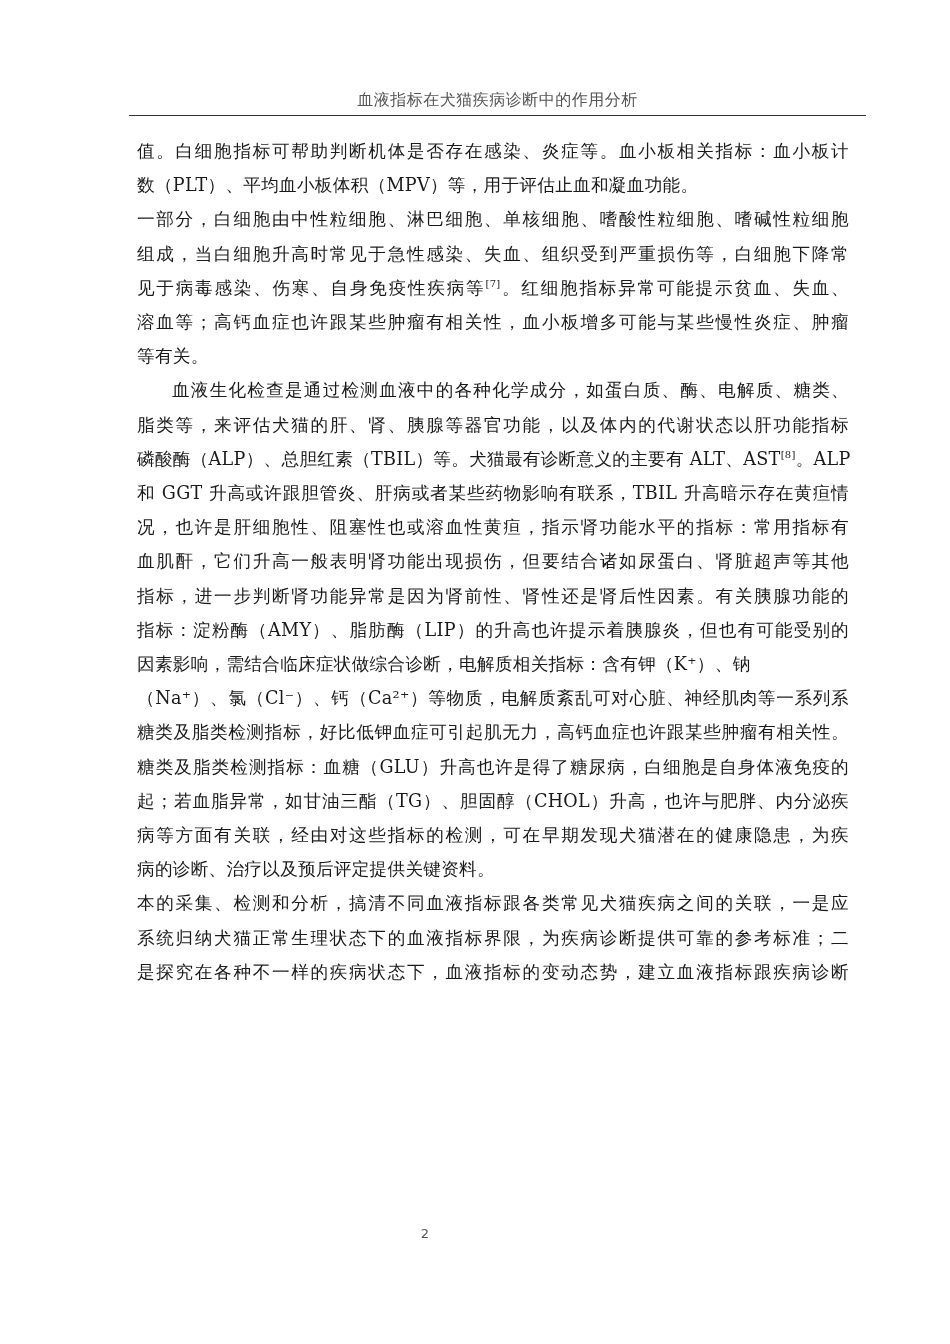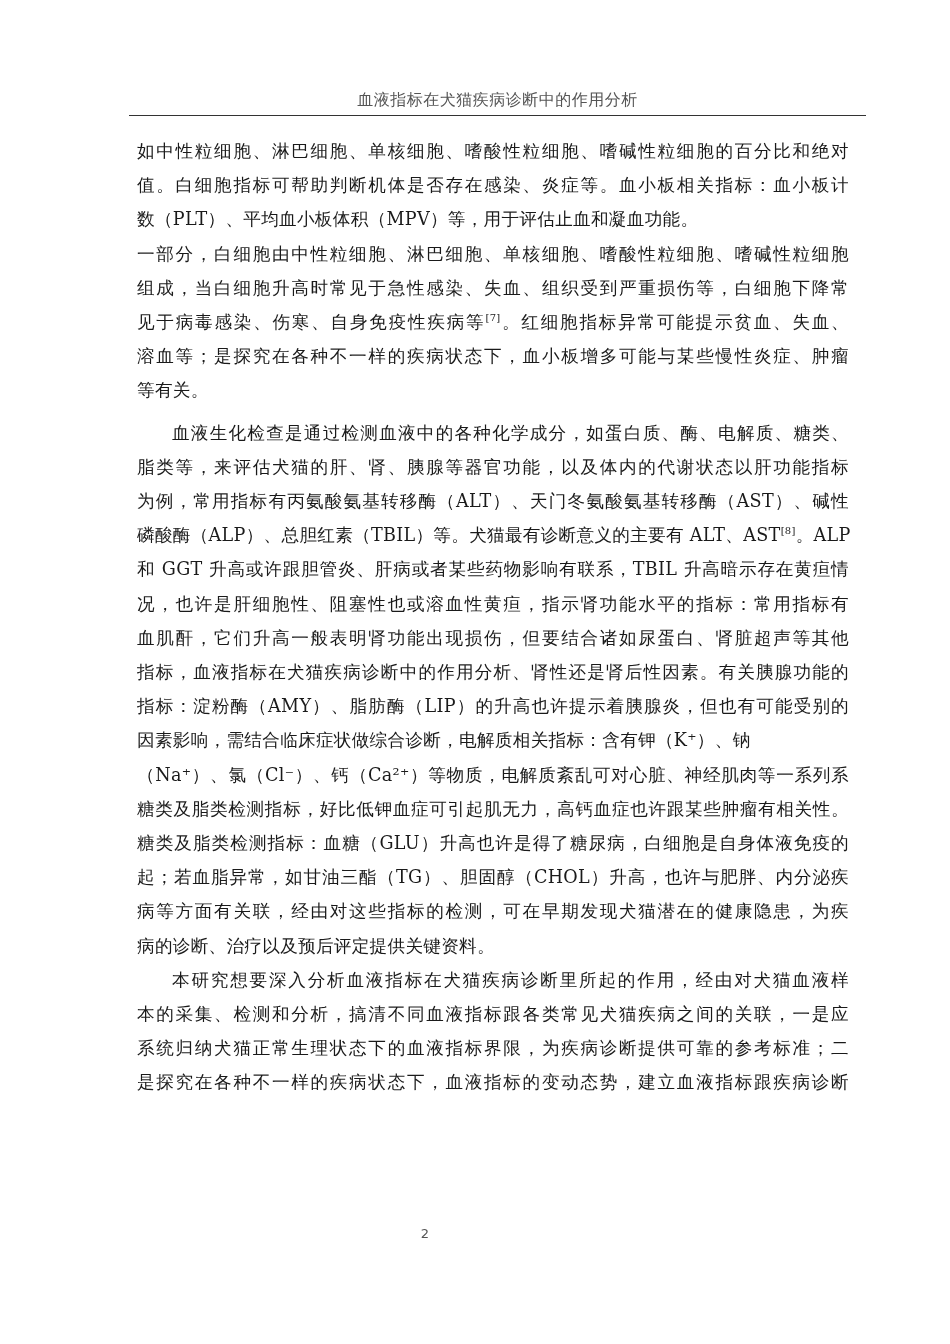--- a/index.html
+++ b/index.html
@@ -24,54 +24,51 @@
 <body>
 
 <div class="page">
 
   <div class="running-header">血液指标在犬猫疾病诊断中的作用分析</div>
   <div class="header-rule"></div>
 
   <div class="body-text">
 
     <p class="para">
-      <span class="line">如中性粒细胞、淋巴细胞、单核细胞、嗜酸性粒细胞、嗜碱性粒细胞的百分比和绝对</span>
       <span class="line">值。白细胞指标可帮助判断机体是否存在感染、炎症等。血小板相关指标：血小板计</span>
       <span class="line last">数（PLT）、平均血小板体积（MPV）等，用于评估止血和凝血功能。</span>
     </p>
 
     <p class="para">
       <span class="line">一部分，白细胞由中性粒细胞、淋巴细胞、单核细胞、嗜酸性粒细胞、嗜碱性粒细胞</span>
       <span class="line">组成，当白细胞升高时常见于急性感染、失血、组织受到严重损伤等，白细胞下降常</span>
       <span class="line"><span>见于病毒感染、伤寒、自身免疫性疾病等</span><sup>[7]</sup><span>。红细胞指标异常可能提示贫血、失血、</span></span>
-      <span class="line">溶血等；是探究在各种不一样的疾病状态下，血小板增多可能与某些慢性炎症、肿瘤</span>
+      <span class="line">溶血等；高钙血症也许跟某些肿瘤有相关性，血小板增多可能与某些慢性炎症、肿瘤</span>
       <span class="line last">等有关。</span>
     </p>
 
-    <p class="para" style="margin-top:8px">
+    <p class="para" style="margin-top:0">
       <span class="line" style="padding-left:35px">血液生化检查是通过检测血液中的各种化学成分，如蛋白质、酶、电解质、糖类、</span>
       <span class="line">脂类等，来评估犬猫的肝、肾、胰腺等器官功能，以及体内的代谢状态以肝功能指标</span>
-      <span class="line">为例，常用指标有丙氨酸氨基转移酶（ALT）、天门冬氨酸氨基转移酶（AST）、碱性</span>
       <span class="line"><span>磷酸酶（ALP）、总胆红素（TBIL）等。犬猫最有诊断意义的主要有 ALT、AST</span><sup>[8]</sup><span>。ALP</span></span>
       <span class="line">和 GGT 升高或许跟胆管炎、肝病或者某些药物影响有联系，TBIL 升高暗示存在黄疸情</span>
       <span class="line">况，也许是肝细胞性、阻塞性也或溶血性黄疸，指示肾功能水平的指标：常用指标有</span>
       <span class="line">血肌酐，它们升高一般表明肾功能出现损伤，但要结合诸如尿蛋白、肾脏超声等其他</span>
-      <span class="line">指标，血液指标在犬猫疾病诊断中的作用分析、肾性还是肾后性因素。有关胰腺功能的</span>
+      <span class="line">指标，进一步判断肾功能异常是因为肾前性、肾性还是肾后性因素。有关胰腺功能的</span>
       <span class="line">指标：淀粉酶（AMY）、脂肪酶（LIP）的升高也许提示着胰腺炎，但也有可能受别的</span>
       <span class="line last">因素影响，需结合临床症状做综合诊断，电解质相关指标：含有钾（K⁺）、钠</span>
       <span class="line">（Na⁺）、氯（Cl⁻）、钙（Ca²⁺）等物质，电解质紊乱可对心脏、神经肌肉等一系列系</span>
       <span class="line">糖类及脂类检测指标，好比低钾血症可引起肌无力，高钙血症也许跟某些肿瘤有相关性。</span>
       <span class="line">糖类及脂类检测指标：血糖（GLU）升高也许是得了糖尿病，白细胞是自身体液免疫的</span>
       <span class="line">起；若血脂异常，如甘油三酯（TG）、胆固醇（CHOL）升高，也许与肥胖、内分泌疾</span>
       <span class="line">病等方面有关联，经由对这些指标的检测，可在早期发现犬猫潜在的健康隐患，为疾</span>
       <span class="line last">病的诊断、治疗以及预后评定提供关键资料。</span>
     </p>
 
     <p class="para">
-      <span class="line" style="padding-left:35px">本研究想要深入分析血液指标在犬猫疾病诊断里所起的作用，经由对犬猫血液样</span>
       <span class="line">本的采集、检测和分析，搞清不同血液指标跟各类常见犬猫疾病之间的关联，一是应</span>
       <span class="line">系统归纳犬猫正常生理状态下的血液指标界限，为疾病诊断提供可靠的参考标准；二</span>
       <span class="line">是探究在各种不一样的疾病状态下，血液指标的变动态势，建立血液指标跟疾病诊断</span>
     </p>
 
   </div>
 
   <div class="page-number">2</div>
 </div>
 

